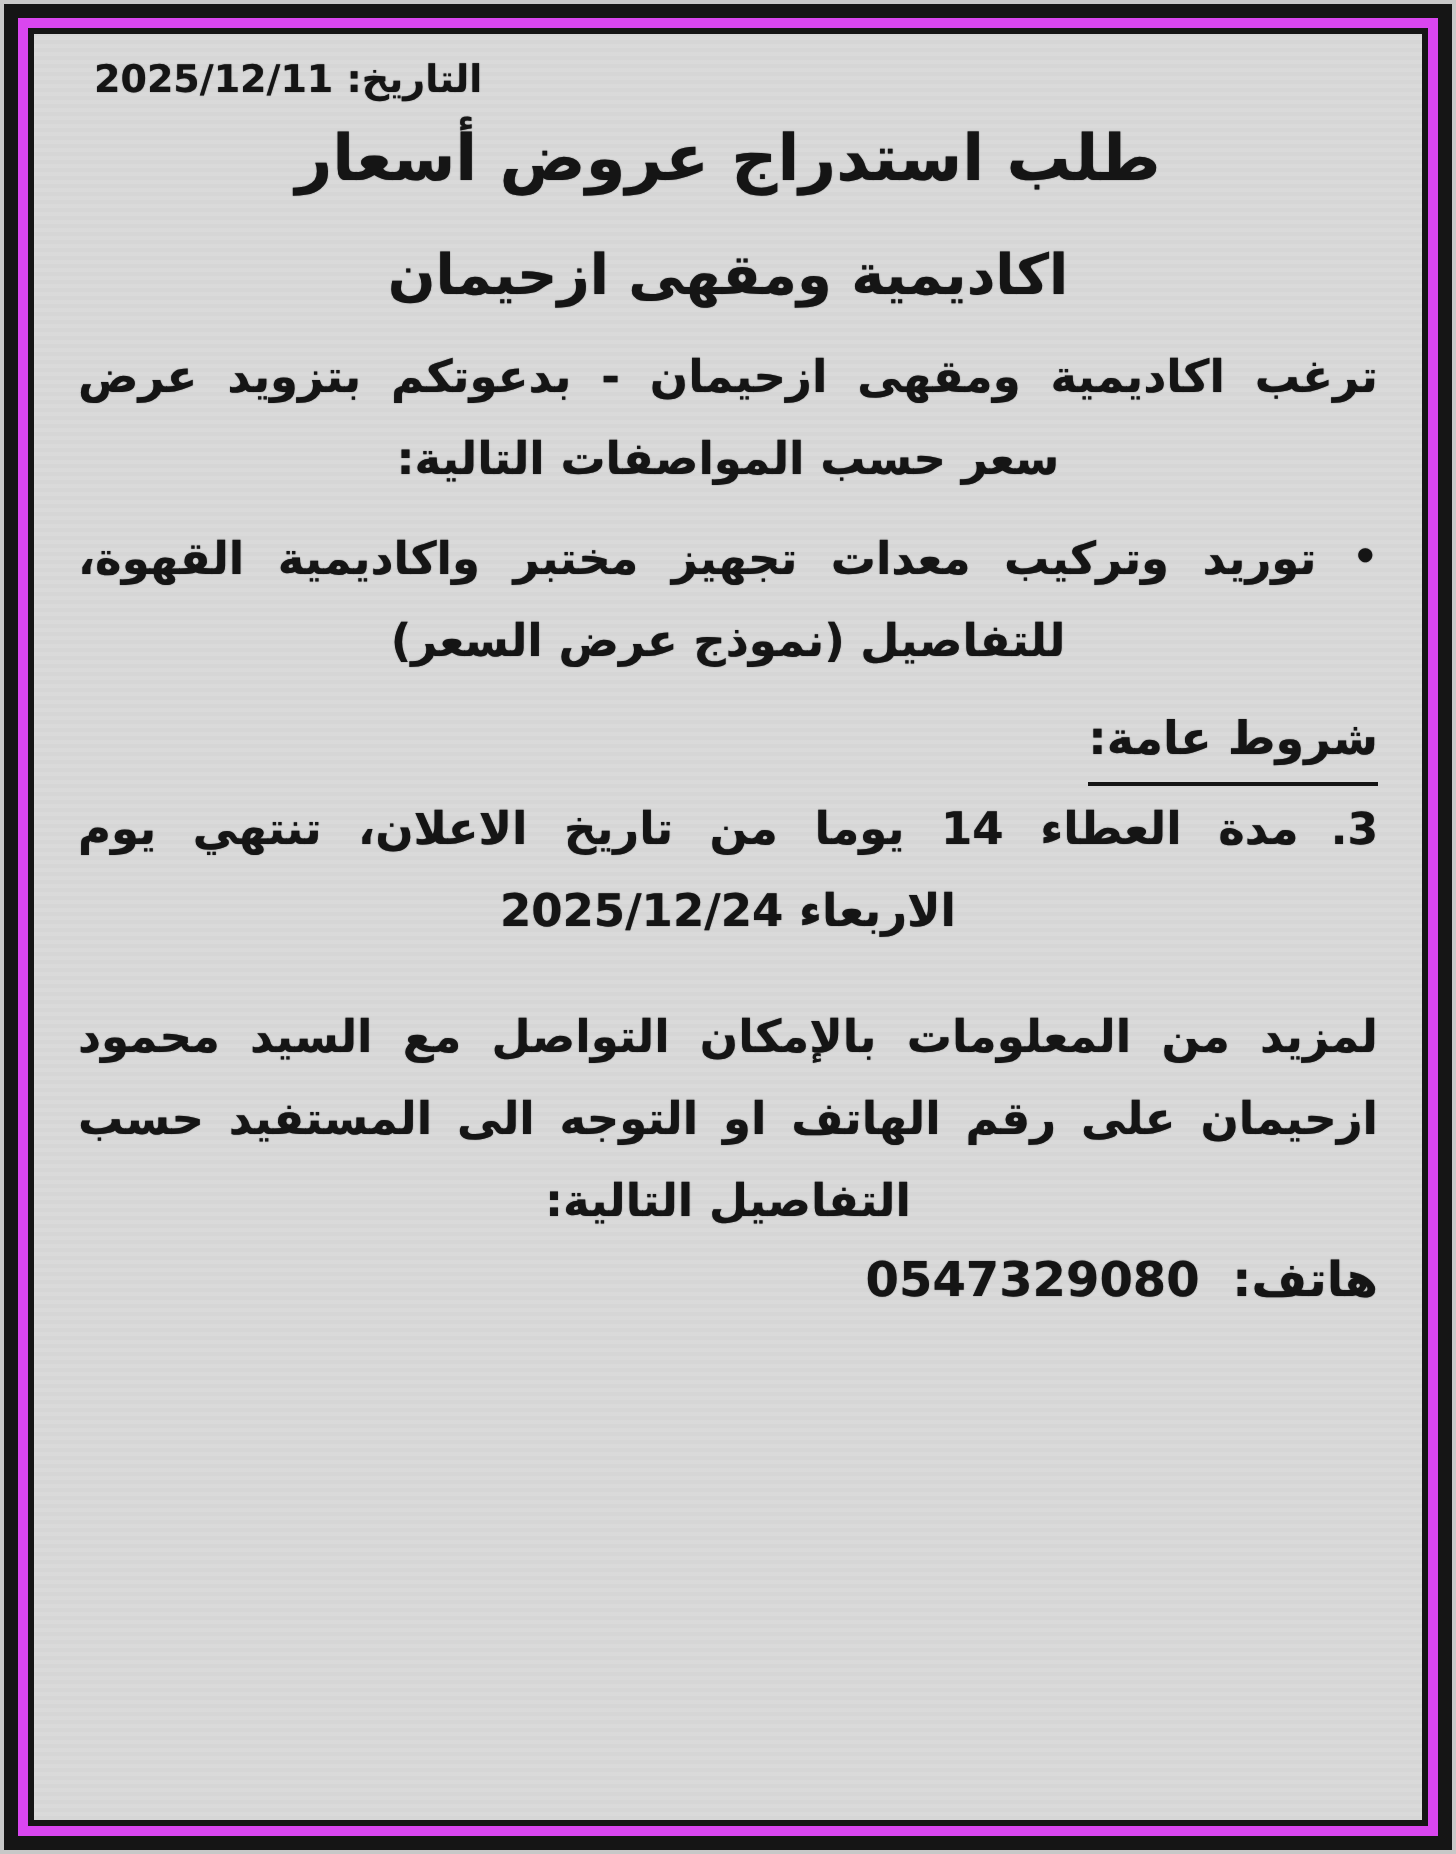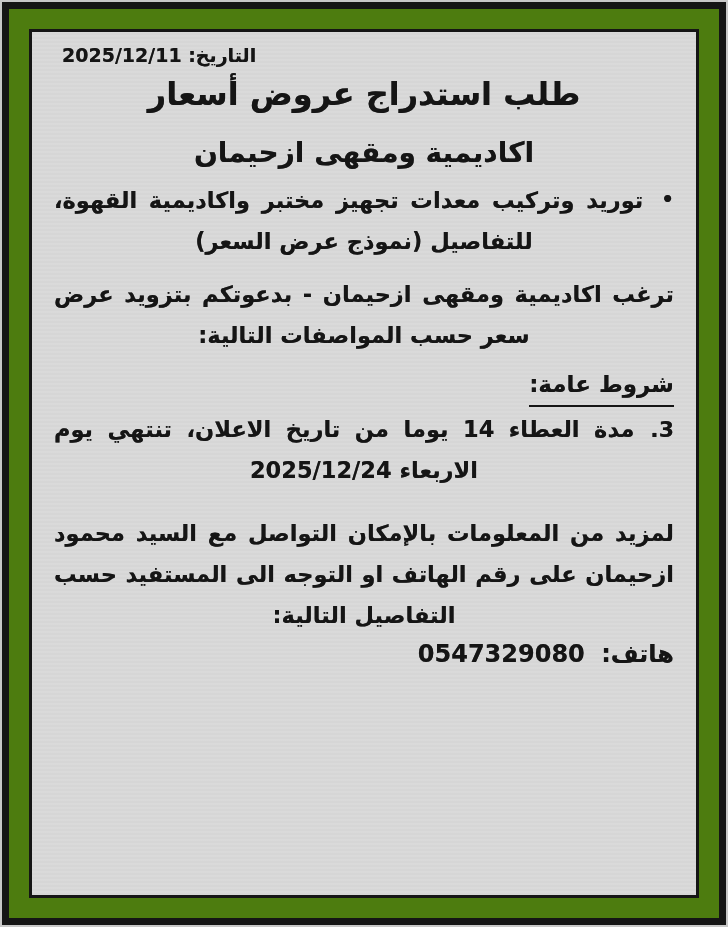--- a/index.html
+++ b/index.html
@@ -10,22 +10,22 @@
   body {
     width: 728px;
     height: 927px;
     position: relative;
     font-family: "DejaVu Sans", sans-serif;
   }
   .frame-outer {
     position: absolute;
     inset: 2px;
     border: 7px solid #151515;
-    background: #4d7c0f;
-    padding: 20px;
+    background: #d946ef;
+    padding: 5px;
     box-sizing: border-box;
   }
   .frame-inner {
     border: 3px solid #151515;
     background: #d9d9d9;
     background-image: repeating-linear-gradient(
       0deg,
       rgba(0,0,0,0.015) 0 2px,
       rgba(255,255,255,0.02) 2px 4px
     );
@@ -109,25 +109,25 @@
 
 <div class="frame-outer">
   <div class="frame-inner">
 
     <div class="date-line">التاريخ: 2025/12/11</div>
 
     <div class="doc-title">طلب استدراج عروض أسعار</div>
 
     <div class="doc-subtitle">اكاديمية ومقهى ازحيمان</div>
 
+    <div class="para intro">ترغب اكاديمية ومقهى ازحيمان - بدعوتكم بتزويد عرض سعر حسب المواصفات التالية:</div>
+
     <div class="para bullet-item">
       <span class="bullet-mark">•</span><span>توريد وتركيب معدات تجهيز مختبر واكاديمية القهوة، للتفاصيل (نموذج عرض السعر)</span>
     </div>
-
-    <div class="para intro">ترغب اكاديمية ومقهى ازحيمان - بدعوتكم بتزويد عرض سعر حسب المواصفات التالية:</div>
 
 
     <div class="conditions-heading">
       <span class="underlined">شروط عامة:</span>
     </div>
 
 
 
     <div class="para numbered-item">
       <span class="num-mark">3.</span><span>مدة العطاء 14 يوما من تاريخ الاعلان، تنتهي يوم الاربعاء 2025/12/24</span>

